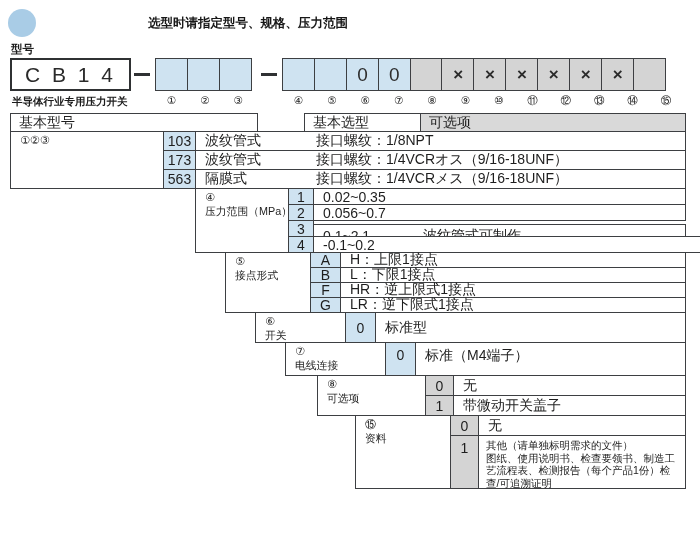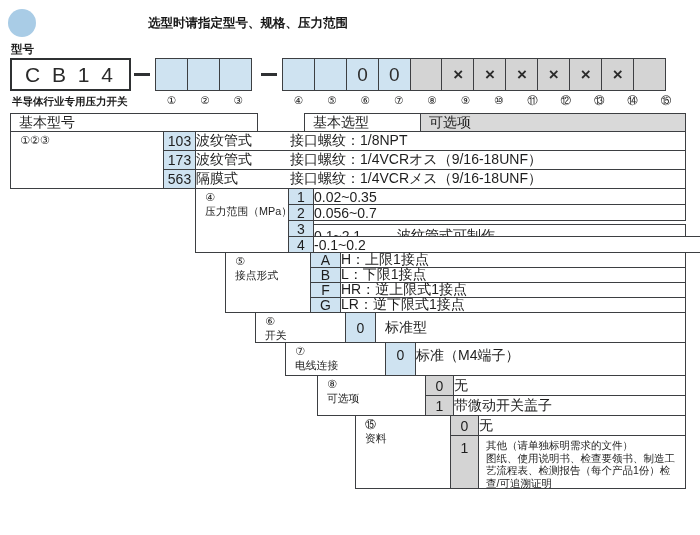--- a/index.html
+++ b/index.html
@@ -32,21 +32,21 @@
   .posrow{position:absolute;top:94px;display:flex;}
   .posrow span{display:inline-block;width:33.4px;text-align:center;font-size:10.5px;color:#222;}
   .caption{position:absolute;left:12px;top:95px;font-size:10.5px;font-weight:bold;color:#1b1b1b;}
 
   
   .tbox{position:absolute;box-sizing:border-box;border:1.5px solid var(--border);background:#fff;font-size:14px;}
   .hcell{display:flex;align-items:center;padding-left:8px;font-weight:normal;}
   .lblbox{padding:2px 4px 0 9px;line-height:13.5px;font-size:11px;}
   .lblbox .lbl-name{font-size:10.8px;white-space:nowrap;}
   .codecell{display:flex;align-items:center;justify-content:center;}
-  .valcell{display:flex;align-items:center;}
+  .valcell{display:flex;align-items:center;padding-left:9px;gap:17px;}
   .valcell .w1{flex:0 0 94px;}
   .valcell .w2{flex:0 0 83px;}
   .multiline{display:block;white-space:pre-line;line-height:22px;padding-top:3px;}
   .bg-blue{background:var(--blue);}
   .bg-gray{background:var(--gray);}
   .bg-hgray{background:var(--hgray);}
 </style>
 </head>
 <body>
 

